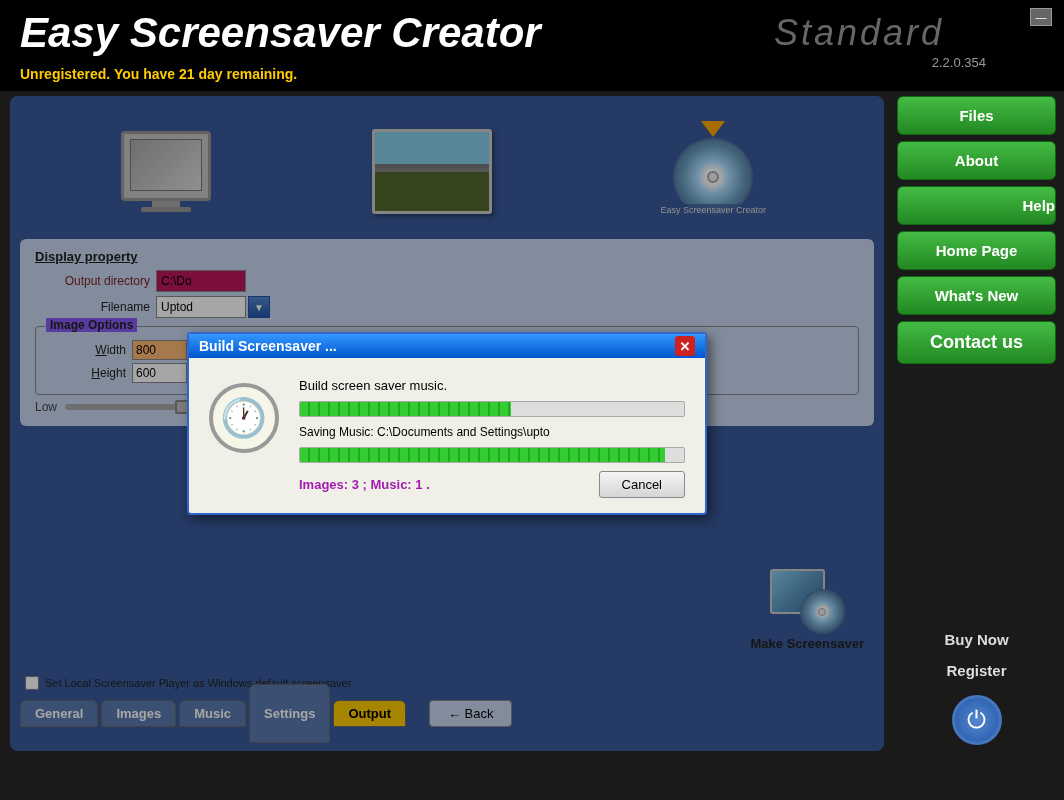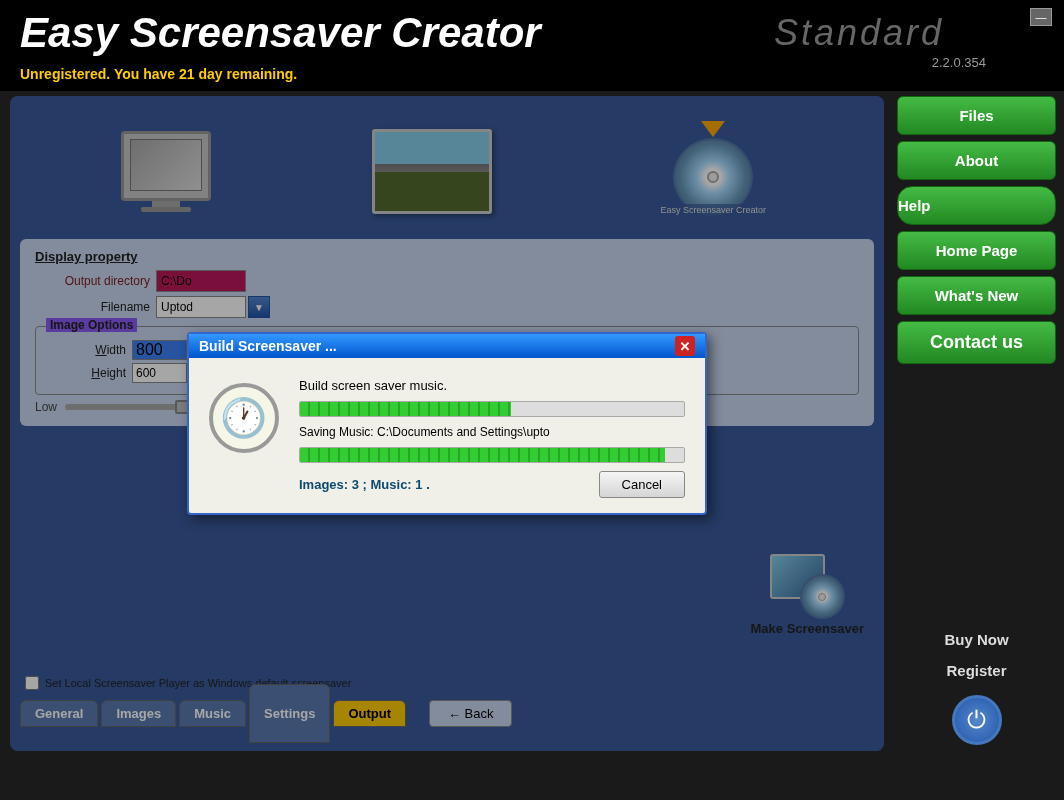--- a/index.html
+++ b/index.html
@@ -117,21 +117,21 @@
         </div>
       </div>
 
       <div style="border:1px solid #888;border-radius:4px;padding:10px 10px 8px;margin:8px 0 5px;position:relative;background:#c8d8f0;">
         <div style="position:absolute;top:-9px;left:10px;background:#8b5cf6;padding:0 4px;font-size:12px;font-weight:bold;color:#222;">Image Options</div>
 
         <div style="display:flex;align-items:center;margin:3px 0;font-size:12px;">
           <span style="width:80px;text-align:right;margin-right:6px;color:#222;">
             <u>W</u>idth
           </span>
-          <input type="text" style="width: 55px; height: 20px; border: 1px solid rgb(136, 136, 136); background: #3b82f6; padding: 2px 3px; font-size: 16px;" value="800">
+          <input type="text" style="width: 55px; height: 20px; border: 1px solid rgb(136, 136, 136); background: #fdba74; padding: 2px 3px; font-size: 12px;" value="800">
           <div style="display:flex;flex-direction:column;margin-left:2px;">
             <div style="width:16px;height:10px;background:#ddd;border:1px solid #888;display:flex;align-items:center;justify-content:center;cursor:pointer;font-size:7px;">▲</div>
             <div style="width:16px;height:10px;background:#ddd;border:1px solid #888;display:flex;align-items:center;justify-content:center;cursor:pointer;font-size:7px;">▼</div>
           </div>
         </div>
 
         <div style="display:flex;align-items:center;margin:3px 0;font-size:12px;">
           <span style="width:80px;text-align:right;margin-right:6px;color:#222;">
             <u>H</u>eight
           </span>
@@ -145,21 +145,21 @@
 
       <div style="display:flex;align-items:center;gap:8px;font-size:12px;color:#444;margin:4px 0;">
         <span>Low</span>
         <div style="flex:1;height:6px;background:#aaa;border-radius:3px;position:relative;max-width:200px;">
           <div style="width:14px;height:14px;background:#c0c0c0;border:2px solid #888;border-radius:2px;position:absolute;top:-4px;left:55%;cursor:pointer;"></div>
         </div>
         <span>High</span>
       </div>
     </div>
 
-    <div style="position:absolute;right:20px;bottom:115px;cursor:pointer;">
+    <div style="position:absolute;right:20px;bottom:100px;cursor:pointer;">
       <div style="position:relative;width:75px;height:65px;margin:0 auto;">
 
         <div style="width:55px;height:45px;background:linear-gradient(135deg,#87CEEB,#336699);border:2px solid #ccc;border-radius:3px;position:absolute;left:0;top:0;"></div>
         <div style="width:45px;height:45px;border-radius:50%;background:radial-gradient(circle,#fff 15%,#aaddff 30%,#6699bb 60%,#445577 100%);border:2px solid #5577aa;position:absolute;right:0;bottom:0;display:flex;align-items:center;justify-content:center;">
           <div style="width:8px;height:8px;border-radius:50%;background:#f0f0f0;border:1px solid #aaa;"></div>
         </div>
       </div>
       <div style="color:#222;font-size:13px;font-weight:bold;margin-top:2px;">Make Screensaver</div>
     </div>
 
@@ -190,33 +190,33 @@
             <div style="flex: 1 1 0%;">
               <div style="font-size: 13px; color: rgb(0, 0, 0); margin-bottom: 8px;">Build screen saver music.</div>
               <div style="width: 100%; height: 16px; background: rgb(221, 221, 221); border: 1px solid rgb(170, 170, 170); border-radius: 2px; overflow: hidden; margin-bottom: 8px;">
                 <div style="width: 55%; height: 100%; background: repeating-linear-gradient(90deg, rgb(51, 204, 51) 0px, rgb(51, 204, 51) 8px, rgb(34, 170, 34) 8px, rgb(34, 170, 34) 10px);"></div>
               </div>
               <div style="font-size: 12px; color: rgb(0, 0, 0); margin-bottom: 8px; white-space: nowrap; overflow: hidden; text-overflow: ellipsis;">Saving Music: C:\Documents and Settings\upto</div>
               <div style="width: 100%; height: 16px; background: rgb(221, 221, 221); border: 1px solid rgb(170, 170, 170); border-radius: 2px; overflow: hidden; margin-bottom: 8px;">
                 <div style="width: 95%; height: 100%; background: repeating-linear-gradient(90deg, rgb(51, 204, 51) 0px, rgb(51, 204, 51) 8px, rgb(34, 170, 34) 8px, rgb(34, 170, 34) 10px);"></div>
               </div>
               <div style="display: flex; align-items: center; justify-content: space-between; margin-top: 8px;">
-                <span style="font-size: 13px; font-weight: bold; color: #0c4a6e;">Images: 3 ; Music: 1 .</span>
+                <span style="font-size: 13px; font-weight: bold; color: #a21caf;">Images: 3 ; Music: 1 .</span>
                 <button style="padding: 5px 22px; background: linear-gradient(rgb(245, 245, 245), rgb(213, 213, 213)); border: 1px solid rgb(136, 136, 136); border-radius: 3px; font-size: 13px; cursor: pointer;">Cancel</button>
               </div>
             </div>
           </div>
         </div>
       </div>
     </div>
 
   <div id="right-sidebar" style="width:175px;display:flex;flex-direction:column;padding:5px 8px;gap:6px;">
   <div class="nav-btn" style="background: linear-gradient(rgb(68, 187, 68), rgb(34, 136, 34)); color: rgb(255, 255, 255); border: 1px solid rgb(17, 102, 17); border-radius: 6px; padding: 10px 0px; text-align: center; font-size: 15px; font-weight: bold; cursor: pointer; width: 100%;">Files</div>
       <div class="nav-btn" style="background: linear-gradient(rgb(68, 187, 68), rgb(34, 136, 34)); color: rgb(255, 255, 255); border: 1px solid rgb(17, 102, 17); border-radius: 6px; padding: 10px 0px; text-align: center; font-size: 15px; font-weight: bold; cursor: pointer; width: 100%;">About</div>
-      <div class="nav-btn" style="background: linear-gradient(rgb(68, 187, 68), rgb(34, 136, 34)); color: rgb(255, 255, 255); border: 1px solid rgb(17, 102, 17); border-radius: 15px; padding: 10px 0px; text-align: left; font-size: 15px; font-weight: bold; cursor: pointer; width: 100%;">Help</div>
+      <div class="nav-btn" style="background: linear-gradient(rgb(68, 187, 68), rgb(34, 136, 34)); color: rgb(255, 255, 255); border: 1px solid rgb(17, 102, 17); border-radius: 6px; padding: 10px 0px; text-align: right; font-size: 15px; font-weight: bold; cursor: pointer; width: 100%;">Help</div>
       <div class="nav-btn" style="background: linear-gradient(rgb(68, 187, 68), rgb(34, 136, 34)); color: rgb(255, 255, 255); border: 1px solid rgb(17, 102, 17); border-radius: 6px; padding: 10px 0px; text-align: center; font-size: 15px; font-weight: bold; cursor: pointer; width: 100%;">Home Page</div>
       <div class="nav-btn" style="background: linear-gradient(rgb(68, 187, 68), rgb(34, 136, 34)); color: rgb(255, 255, 255); border: 1px solid rgb(17, 102, 17); border-radius: 6px; padding: 10px 0px; text-align: center; font-size: 15px; font-weight: bold; cursor: pointer; width: 100%;">What's New</div>
       <div class="nav-btn" style="background: linear-gradient(rgb(68, 187, 68), rgb(34, 136, 34)); color: rgb(255, 255, 255); border: 1px solid rgb(17, 102, 17); border-radius: 6px; padding: 10px 8px; text-align: center; font-size: 18px; font-weight: bold; cursor: pointer; width: 100%;">Contact us</div>
       <div style="flex: 1 1 0%;"></div>
       <div style="color: rgb(221, 221, 221); font-size: 15px; font-weight: bold; cursor: pointer; text-align: center; padding: 4px 0px;">Buy Now</div>
       <div style="color: rgb(221, 221, 221); font-size: 15px; font-weight: bold; cursor: pointer; text-align: center; padding: 4px 0px;">Register</div>
       <div style="width: 50px; height: 50px; background: radial-gradient(circle, rgb(85, 136, 204), rgb(34, 85, 170)); border-radius: 50%; border: 3px solid rgb(68, 119, 187); display: flex; align-items: center; justify-content: center; color: rgb(255, 255, 255); font-size: 24px; cursor: pointer; margin: 6px auto;">⏻</div>
     </div>
 
 </div>

